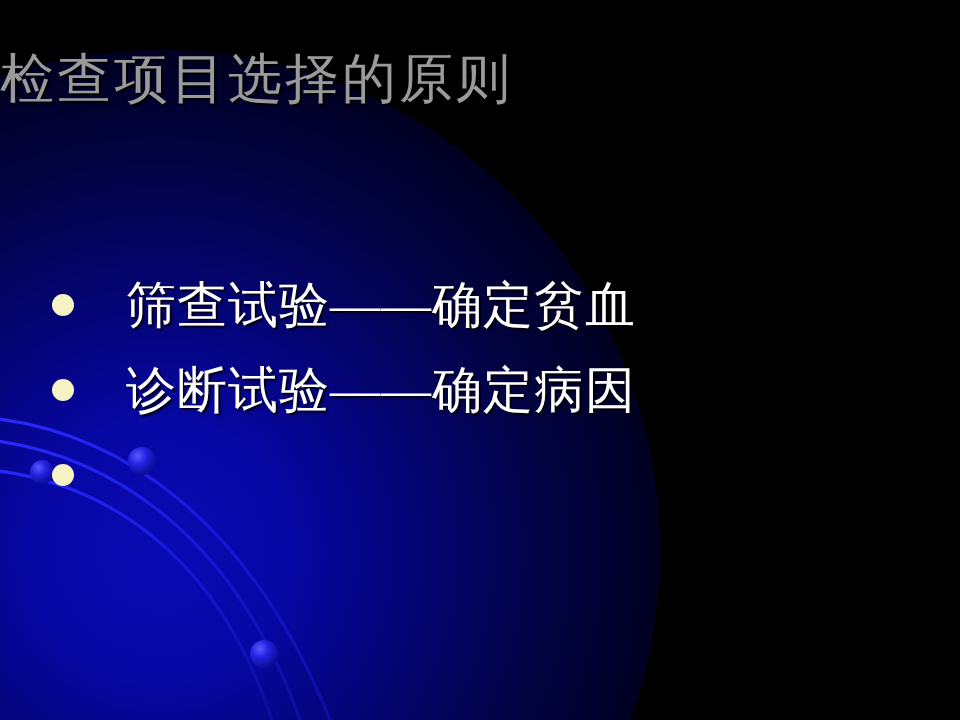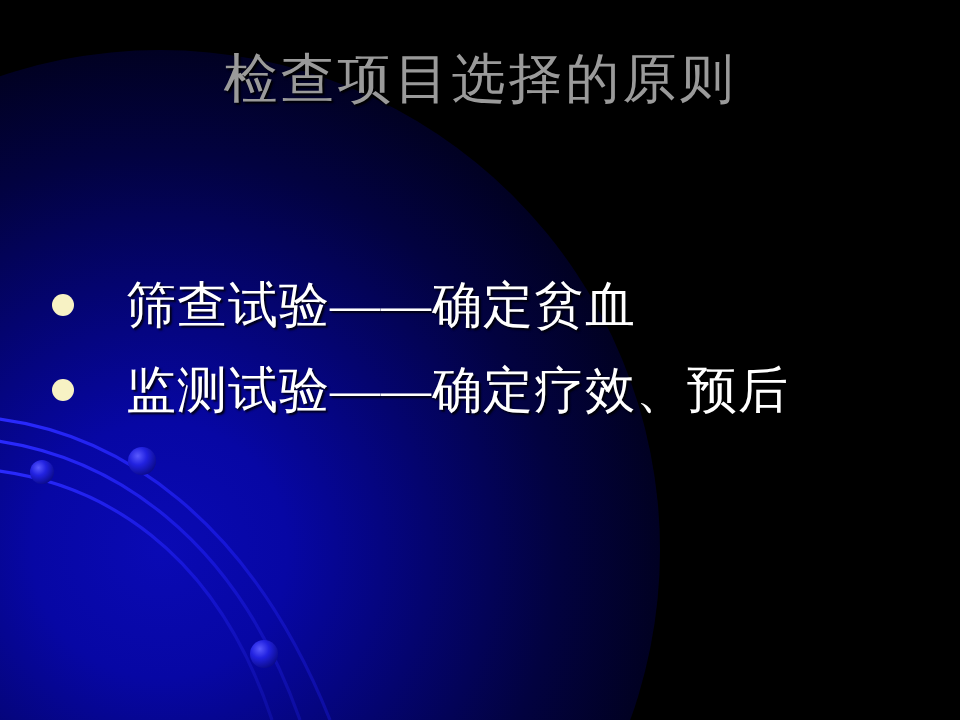--- a/index.html
+++ b/index.html
@@ -42,21 +42,21 @@
     height: 720px;
     pointer-events: none;
   }
 
   
   #title {
     position: absolute;
     left: 0;
     top: 48px;
     width: 960px;
-    text-align: center;
+    text-align: left;
     font-size: 54px;
     line-height: 1.16;
     letter-spacing: 3px;
     color: #9a9a9a;
     white-space: nowrap;
     text-shadow: 2px 2px 2px #000000;
   }
 
   
   #body {
@@ -124,20 +124,23 @@
 
   <div id="title">检查项目选择的原则</div>
 
   <div id="body">
 
     <div class="bullet-row">
       <span class="bullet-dot"></span>
       <span class="bullet-text">筛查试验——确定贫血</span>
     </div>
 
+    <div class="bullet-row">
+      <span class="bullet-dot"></span>
+      <span class="bullet-text">诊断试验——确定病因</span>
+    </div>
 
     <div class="bullet-row">
       <span class="bullet-dot"></span>
-      <span class="bullet-text">监测试验——确定疗效、预后</span>
     </div>
 
   </div>
 </div>
 
 </body></html>

